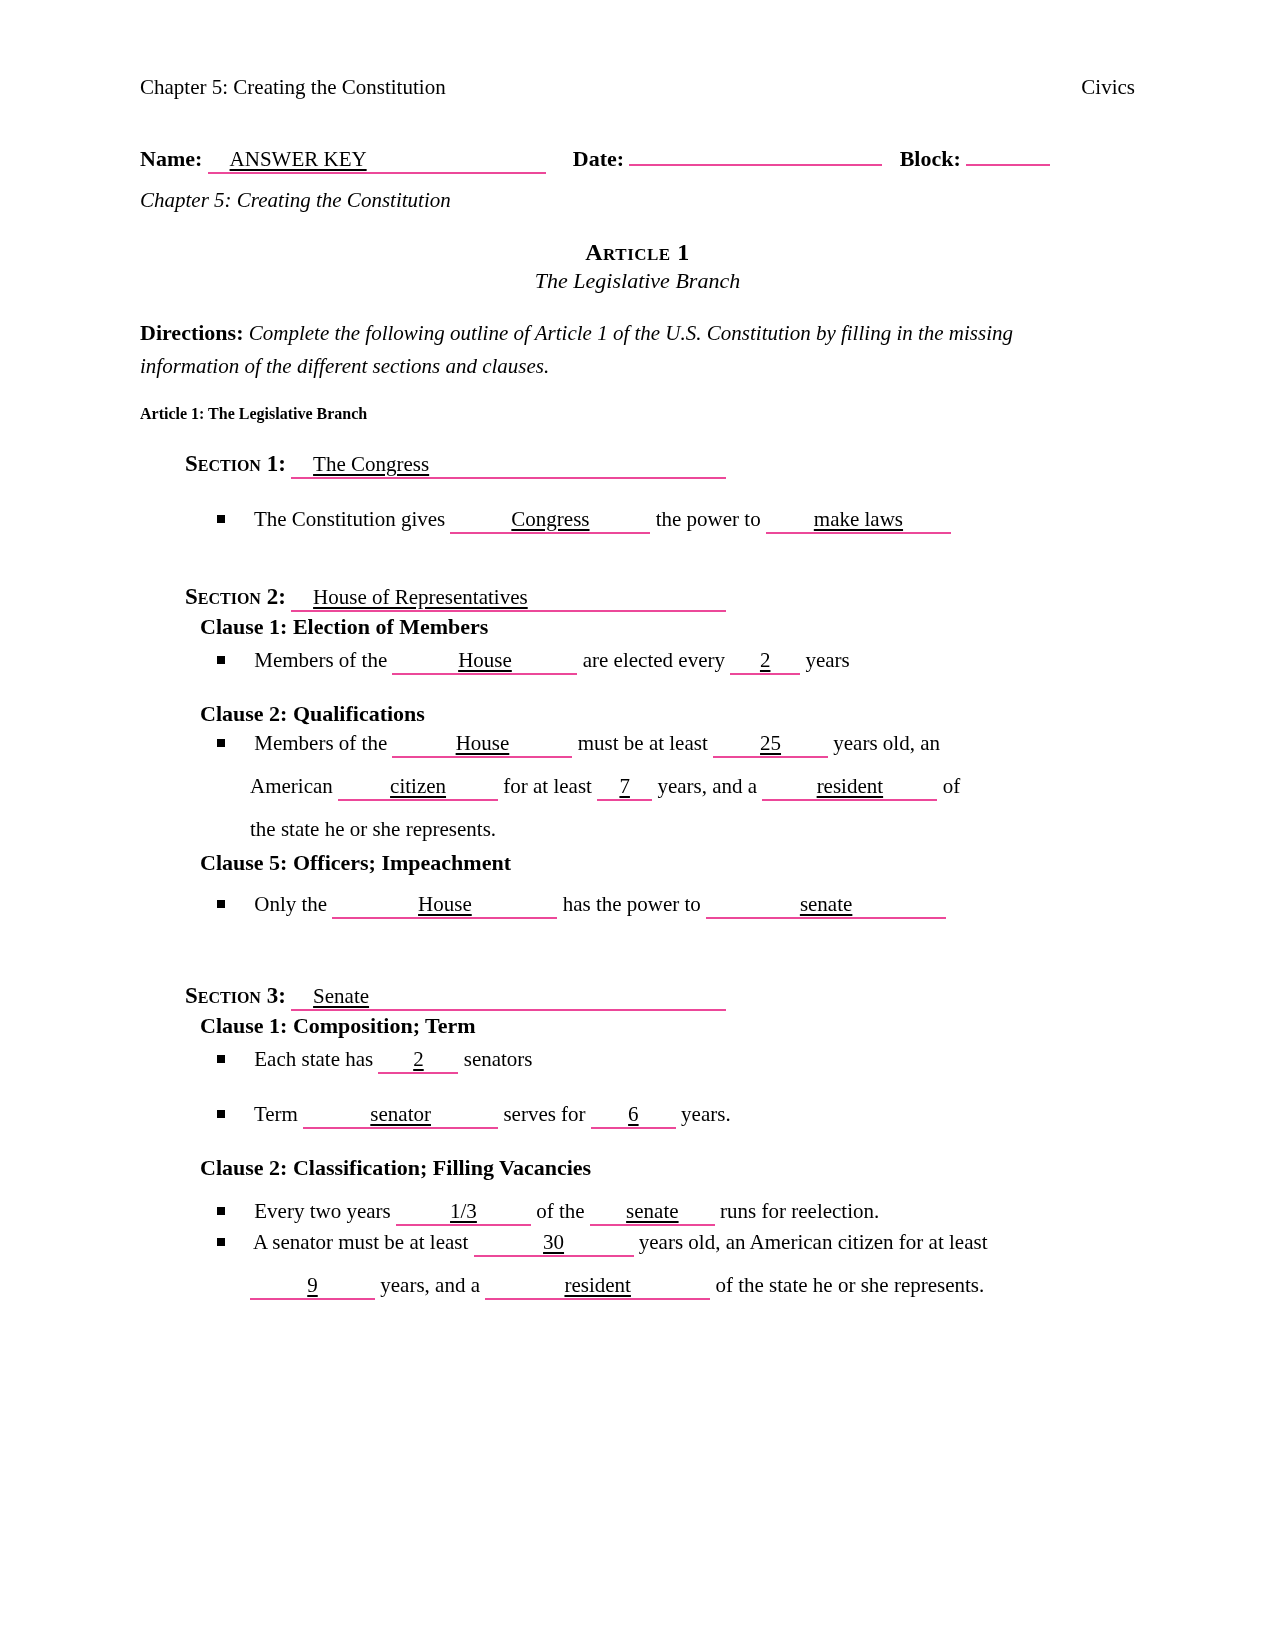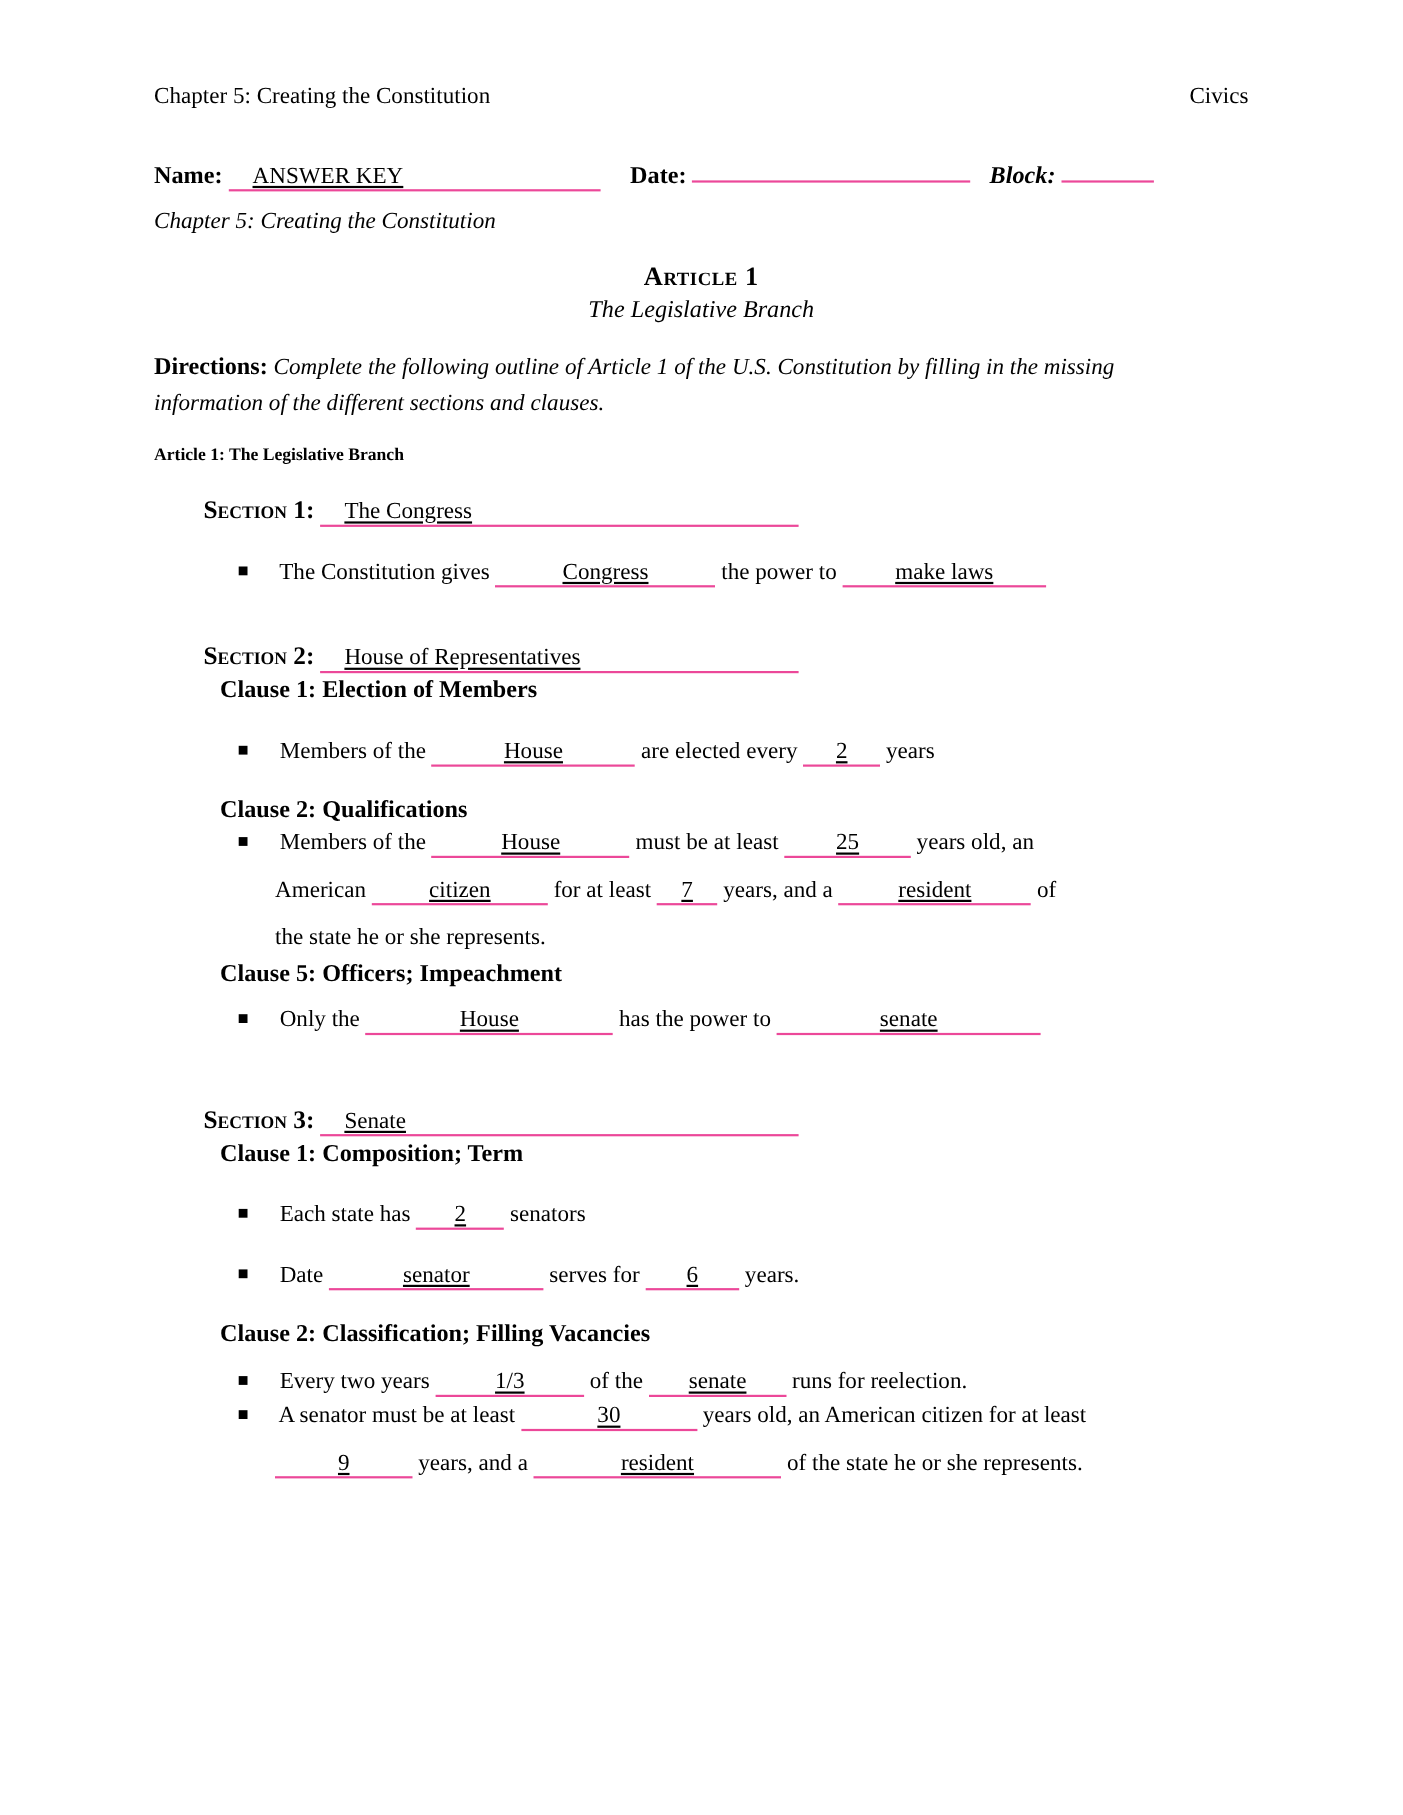--- a/index.html
+++ b/index.html
@@ -6,21 +6,21 @@
   .page {
     width:1275px; height:1650px; background:#ffffff; color:#000;
     font-family:"Liberation Serif","DejaVu Serif",serif;
     font-size:21px; box-sizing:border-box;
     padding:75px 140px 0 140px; margin:0 auto; overflow:hidden;
     position:relative;
   }
   .header { display:flex; justify-content:space-between; font-size:21px; }
   .lbl { font-weight:bold; font-size:22px; }
   .info-row { margin-top:46px; white-space:nowrap; }
-  .ml22 { margin-left:22px; } .ml12 { margin-left:12px;font-style:italic; }
+  .ml22 { margin-left:22px; } .ml12 { margin-left:12px; }
   .blank {
     display:inline-block; border-bottom:2px solid #ec4899;
     text-align:center; vertical-align:baseline;
   }
   .blank.left { text-align:left; padding-left:22px; box-sizing:border-box; }
   .ans { text-decoration:underline; text-underline-offset:3px; }
   .w84{width:84px}.w125{width:125px}.w135{width:135px}.w115{width:115px}
   .w55{width:55px}.w70{width:70px}.w80{width:80px}.w85{width:85px}
   .w160{width:160px}.w175{width:175px}.w180{width:180px}.w185{width:185px}
   .w195{width:195px}.w200{width:200px}.w225{width:225px}.w240{width:240px}
@@ -35,21 +35,21 @@
   .directions .lbl { font-style:normal; }
   .outline-title { margin-top:22px; font-weight:bold; font-size:16px; }
   .section-line { margin-left:45px; white-space:nowrap; }
   .sec-label { font-weight:bold; font-variant:small-caps; font-size:23px; }
   .clause-title { margin-left:60px; font-weight:bold; font-size:22px; }
   .bullet { margin-left:77px; white-space:nowrap; }
   .bullet.cont { margin-left:110px; }
   .bullet-marker {
     display:inline-block; width:8px; height:8px; background:#000;
     vertical-align:middle; margin-right:24px; margin-top:-4px;
-  }.mt2{margin-top:2px}.mt4{margin-top:4px}.mt8{margin-top:8px}.mt14{margin-top:30px}.mt16{margin-top:16px}
+  }.mt2{margin-top:2px}.mt4{margin-top:4px}.mt8{margin-top:8px}.mt14{margin-top:8px}.mt16{margin-top:16px}
   .mt18{margin-top:18px}.mt22{margin-top:22px}.mt24{margin-top:24px}
   .mt26{margin-top:26px}.mt28{margin-top:28px}.mt50{margin-top:50px}
   .mt64{margin-top:64px}
 </style>
 </head>
 <body>
 
 <div class="page">
 
   <div class="header">
@@ -149,21 +149,21 @@
 
   <div class="bullet mt14">
     <span class="bullet-marker"></span>
     <span>Each state has</span>
     <span class="blank w80"><span class="ans">2</span></span>
     <span>senators</span>
   </div>
 
   <div class="bullet mt28">
     <span class="bullet-marker"></span>
-    <span>Date</span>
+    <span>Term</span>
     <span class="blank w195"><span class="ans">senator</span></span>
     <span>serves for</span>
     <span class="blank w85"><span class="ans">6</span></span>
     <span>years.</span>
   </div>
 
   <div class="clause-title mt26">Clause 2: Classification; Filling Vacancies</div>
 
   <div class="bullet mt18">
     <span class="bullet-marker"></span>

